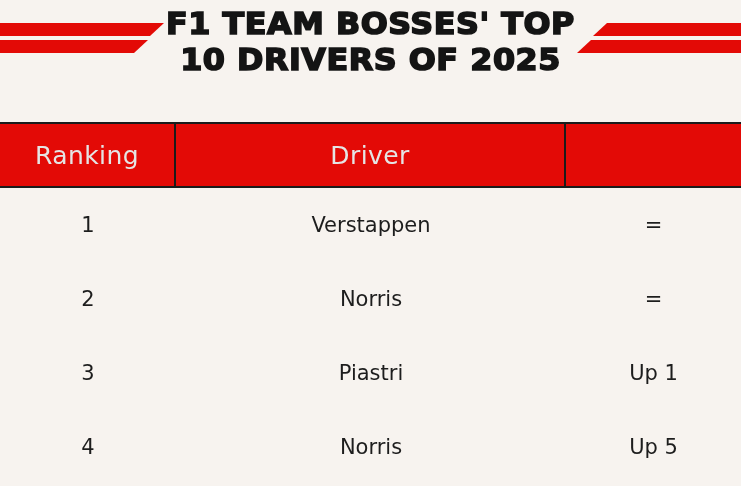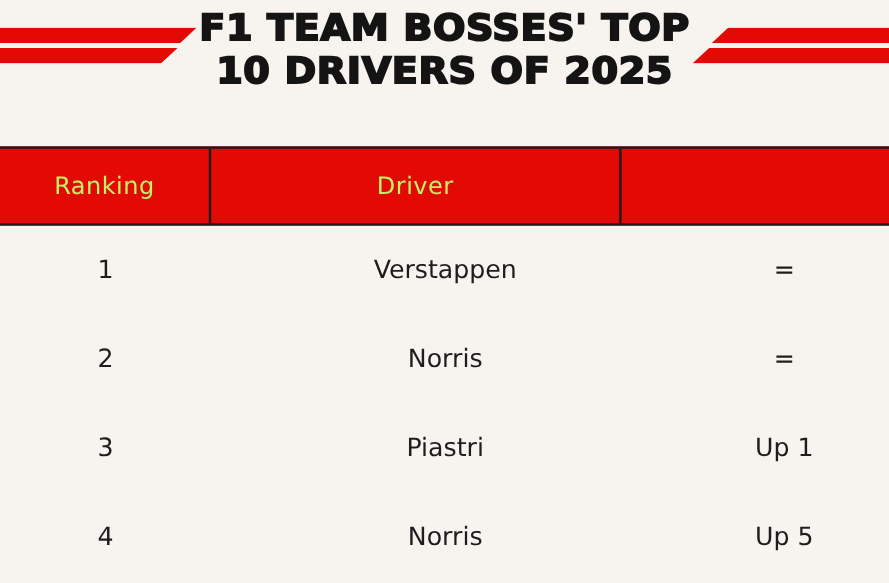--- a/index.html
+++ b/index.html
@@ -91,27 +91,27 @@
     background: #e30a06;
     border-top: 2px solid #1b1b1b;
     border-bottom: 2px solid #1b1b1b;
     box-sizing: border-box;
   }
   .th {
     display: flex;
     align-items: center;
     justify-content: center;
     box-sizing: border-box;
-    color: #bef264;
+    color: #e5e5e5;
     font-family: "DejaVu Sans", sans-serif;
-    font-size: 20px;
+    font-size: 25px;
     letter-spacing: 0.4px;
   }
   .th.rank   { width: 176px; border-right: 2px solid #1b1b1b; }
-  .th.driver { width: 342px; border-right: 2px solid #1b1b1b; text-align: center; }
+  .th.driver { width: 390px; border-right: 2px solid #1b1b1b; text-align: center; }
   .th.vs     { width: 175px; }
 
   .tbody {
     position: relative;
     width: 741px;
   }
   .row {
     display: flex;
     height: 74px;
     align-items: center;

